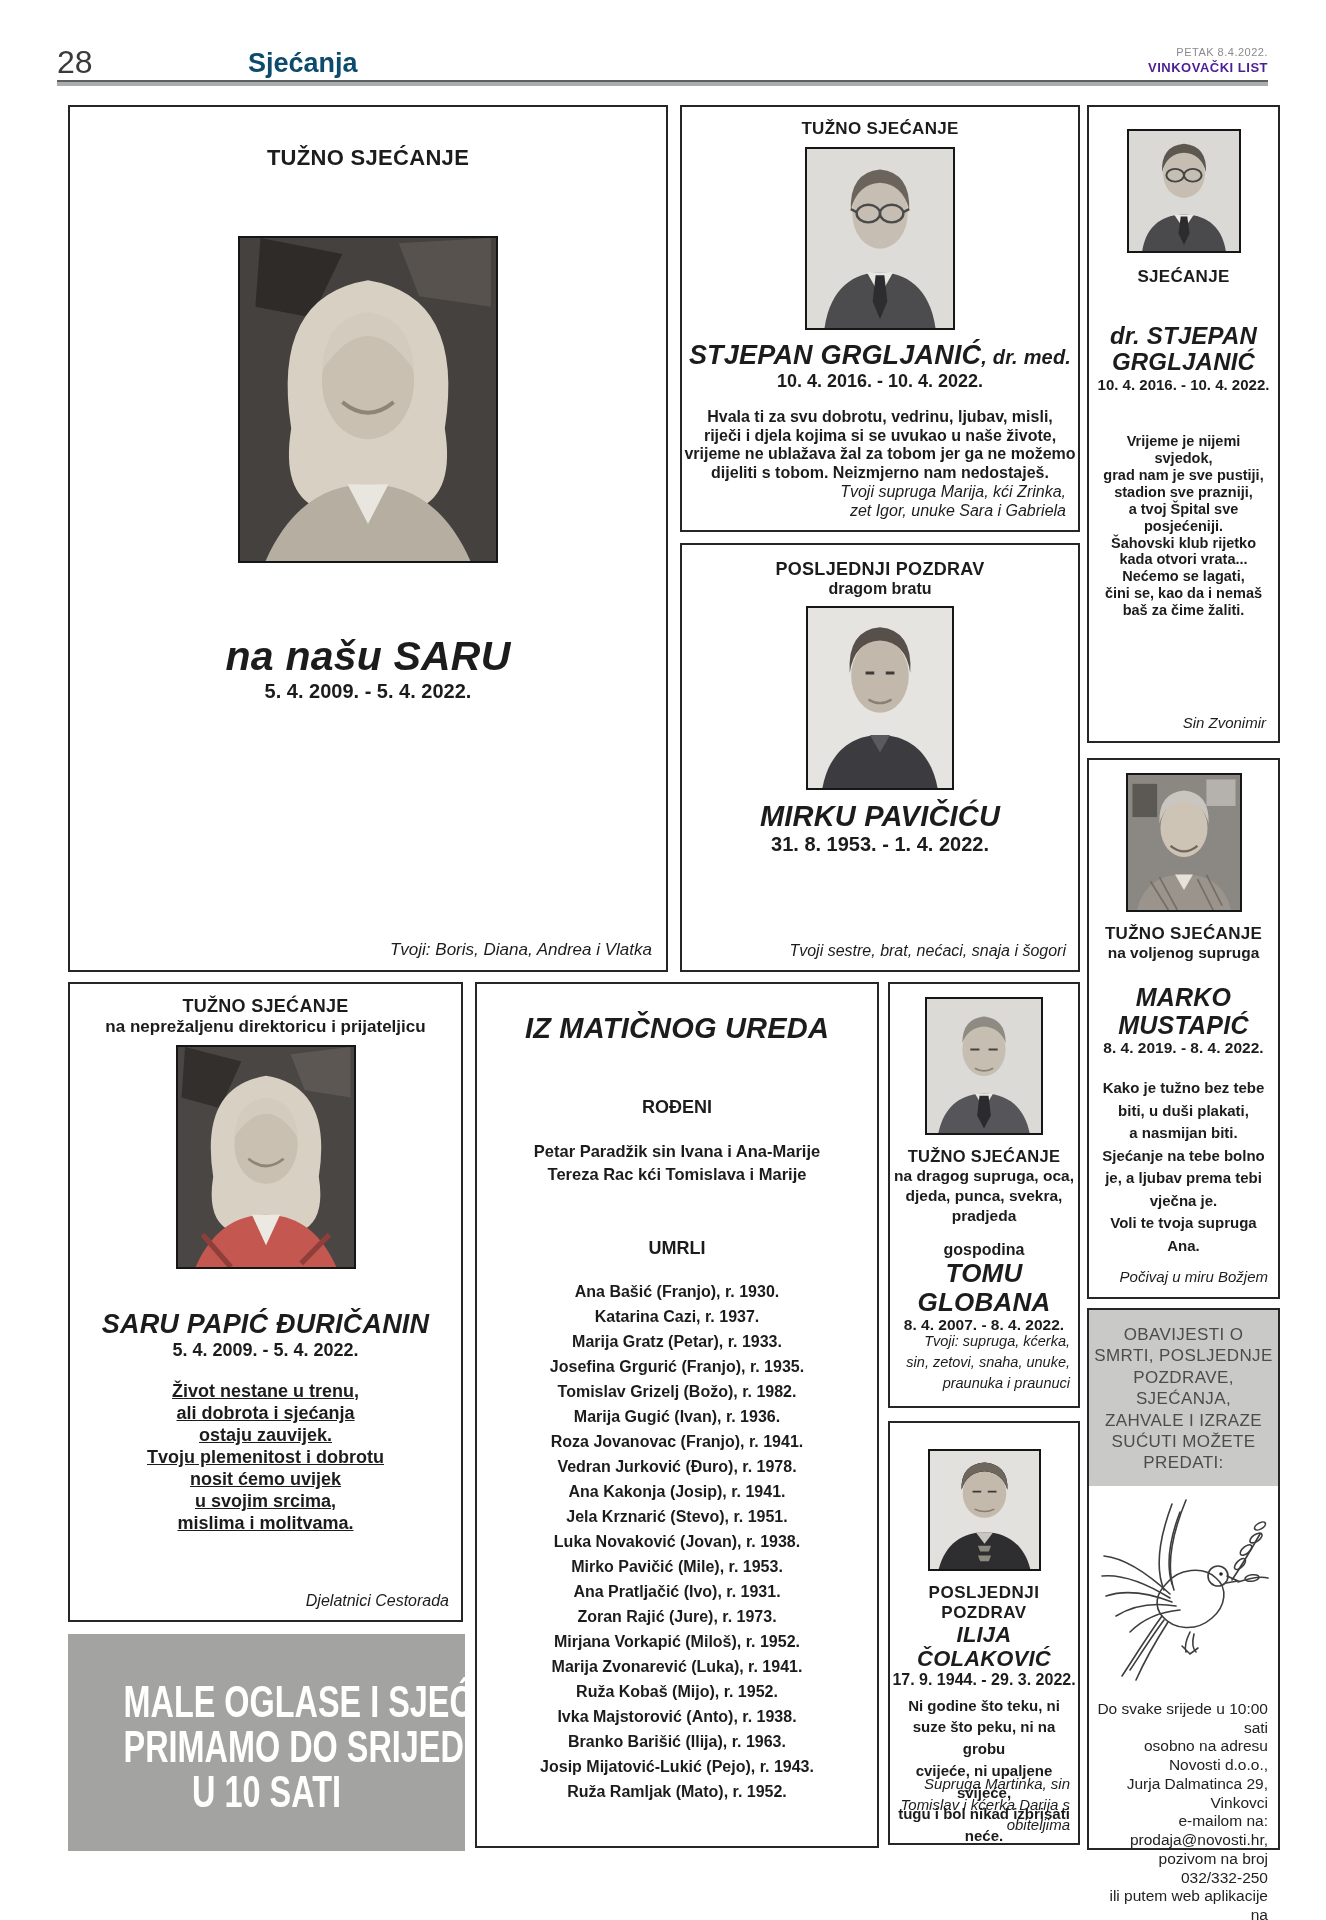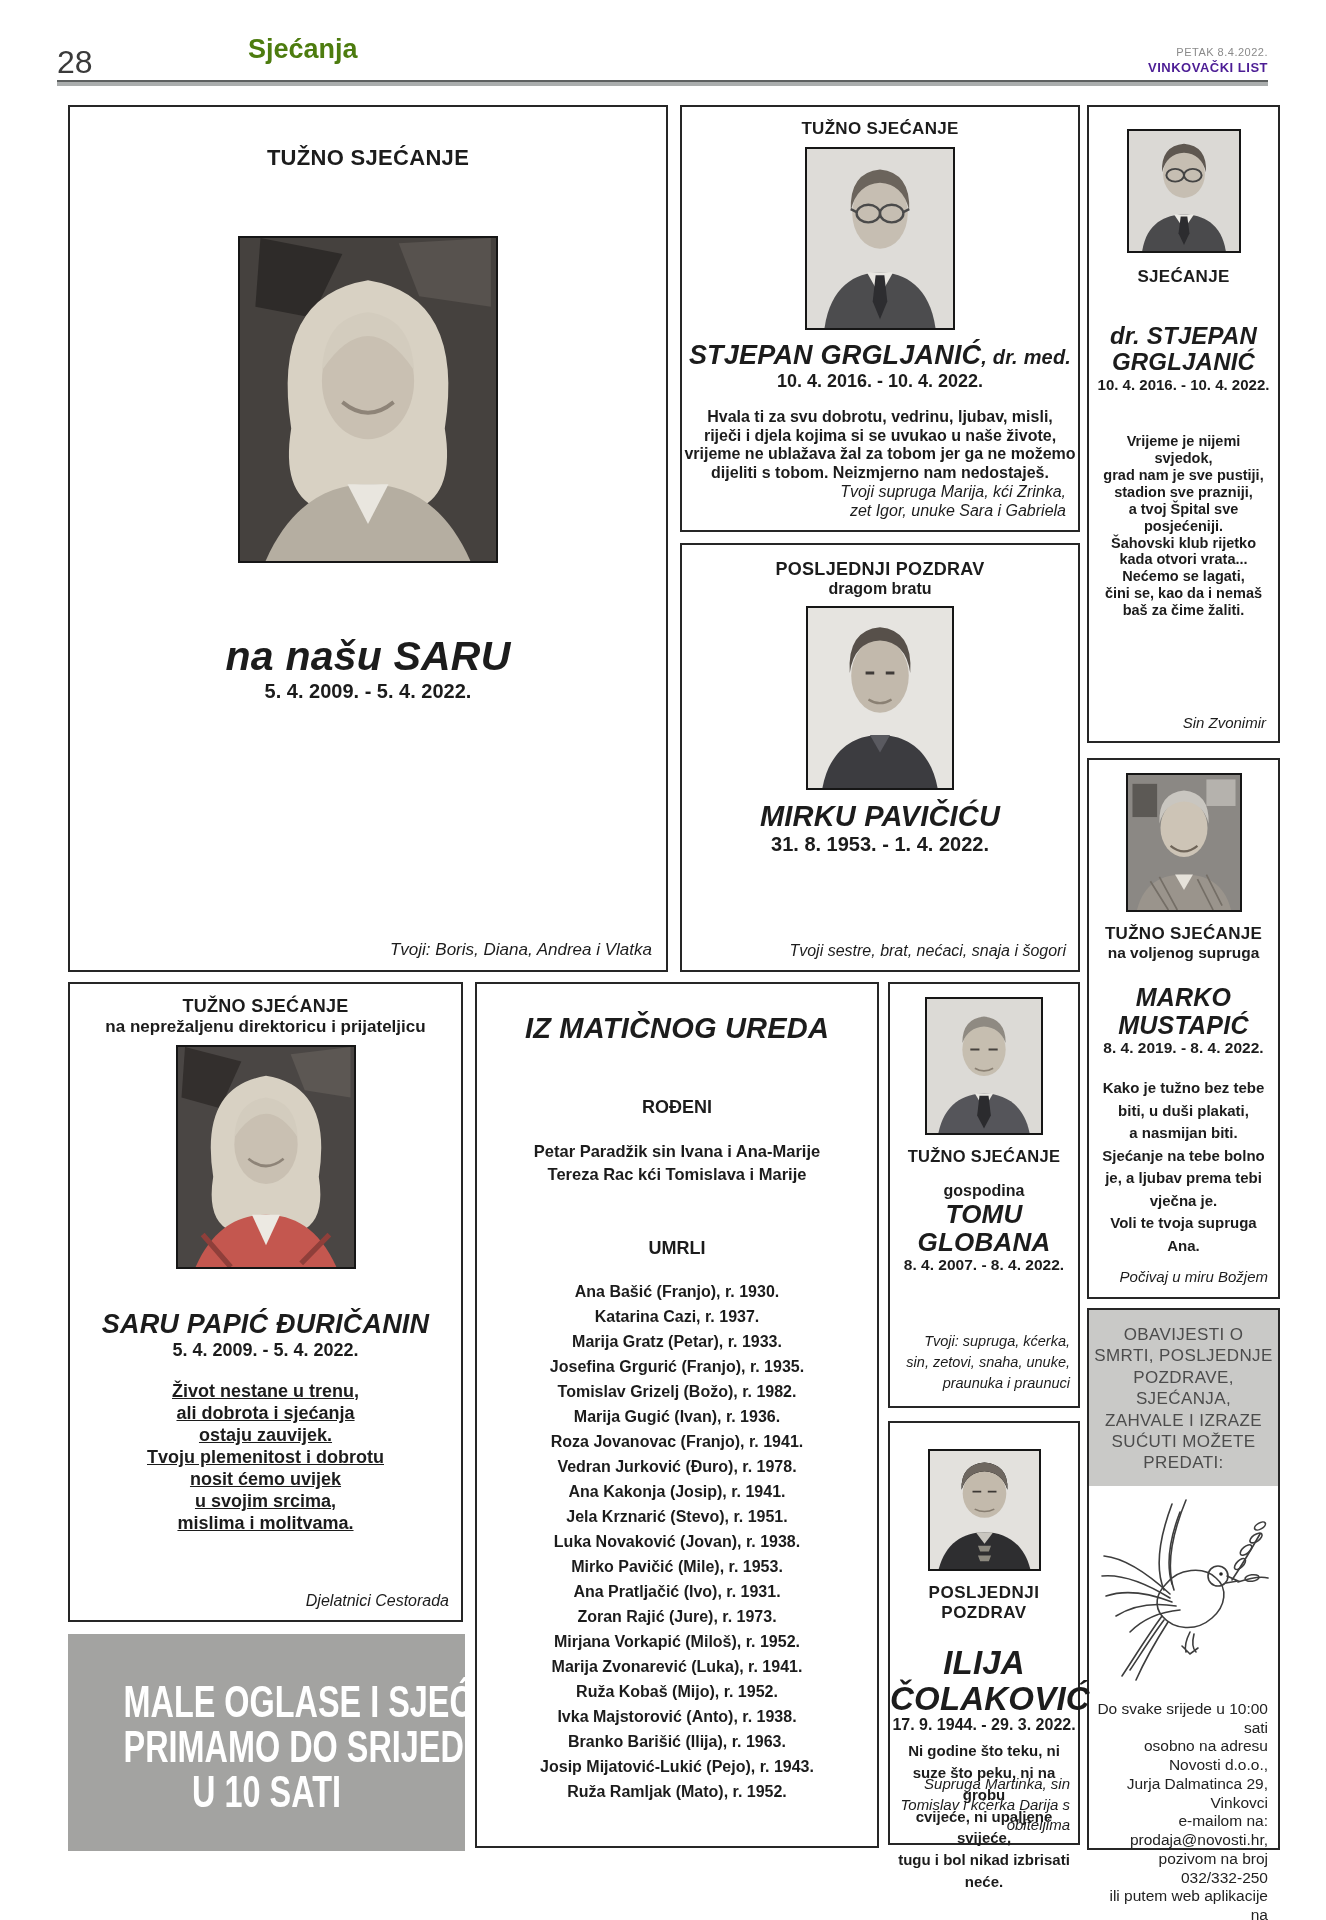--- a/index.html
+++ b/index.html
@@ -1,20 +1,20 @@
 <!DOCTYPE html>
 <html><head>
 <meta charset="utf-8">
 <style>
   html,body{margin:0;padding:0;background:#e9e9e9;}
   #page{position:relative;width:1326px;height:1920px;background:#ffffff;margin:0 auto;
         font-family:"Liberation Sans","DejaVu Sans",sans-serif;color:#1c1c1c;overflow:hidden;}
   
   .pagenum{position:absolute;left:57px;top:44px;font-size:32px;color:#3a3a3a;font-weight:400;}
-  .section-title{position:absolute;left:248px;top:34px;font-size:27px;font-weight:700;color:#4d7c0f;}
+  .section-title{position:absolute;left:248px;top:48px;font-size:27px;font-weight:700;color:#0c4a6e;}
   .masthead{position:absolute;right:58px;top:46px;text-align:right;line-height:1.25;}
   .masthead .date{font-size:11px;color:#8a8a8a;letter-spacing:.5px;}
   .masthead .pub{font-size:13px;font-weight:700;color:#4c1d95;letter-spacing:.5px;}
   .header-rule{position:absolute;left:57px;right:58px;top:80px;height:4px;background:#aaadad;border-top:2px solid #5c5f5f;}
   
   .box{position:absolute;border:2px solid #262626;background:#fff;box-sizing:border-box;text-align:center;}
   .b{font-weight:700;}
   .pre{white-space:pre-line;}
   .foot{position:absolute;font-weight:400;font-style:italic;white-space:pre-line;}
   .photo{margin:0 auto;border:2px solid #161616;box-sizing:border-box;overflow:hidden;}
@@ -296,20 +296,23 @@
         <ellipse cx="50" cy="46" rx="19" ry="24" fill="#c6beb0"></ellipse>
         <path d="M31,40 Q31,18 50,16 Q69,18 69,40 Q64,26 50,25 Q36,26 31,40 Z" fill="#8f8a82"></path>
         <path d="M38,46 L46,46 M54,46 L62,46" stroke="#46423e" stroke-width="2"></path>
         <path d="M42,63 Q50,68 58,63" stroke="#8a8073" stroke-width="1.5" fill="none"></path>
         <path d="M10,122 C15,96 32,86 50,86 C68,86 85,96 90,122 Z" fill="#55555a"></path>
         <path d="M42,86 L50,100 L58,86 Z" fill="#eae8e3"></path>
         <path d="M46,88 L54,88 L56,106 L50,118 L44,106 Z" fill="#2b2b2e"></path>
       </svg>
     </div>
     <div class="t-small" style="margin-top:12px;font-size:16.5px;">TUŽNO SJEĆANJE</div>
+    <div class="b pre" style="font-size:15.5px;line-height:1.28;">na dragog supruga, oca,
+djeda, punca, svekra,
+pradjeda</div>
     <div class="b" style="margin-top:16px;font-size:16px;">gospodina</div>
     <div class="name-big pre" style="font-size:26px;line-height:1.08;">TOMU
 GLOBANA</div>
     <div class="dates" style="font-size:15.5px;">8. 4. 2007. - 8. 4. 2022.</div>
     <div class="foot" style="right:8px;bottom:12px;font-size:14.5px;line-height:1.45;text-align:right;">Tvoji: supruga, kćerka,
 sin, zetovi, snaha, unuke,
 praunuka i praunuci</div>
   </div>
 
   <div class="box" style="left:888px;top:1421px;width:192px;height:424px;">
@@ -320,21 +323,21 @@
         <path d="M29,40 Q28,14 50,12 Q72,14 71,40 Q66,22 50,21 Q34,22 29,40 Z" fill="#6e6competent"></path>
         <path d="M29,40 Q28,14 50,12 Q72,14 71,40 Q66,22 50,21 Q34,22 29,40 Z" fill="#6e6760"></path>
         <path d="M39,42 L47,42 M53,42 L61,42" stroke="#3c3834" stroke-width="2"></path>
         <path d="M41,60 Q50,65 59,60" stroke="#867c6f" stroke-width="1.5" fill="none"></path>
         <path d="M8,122 C14,96 30,84 50,84 C70,84 86,96 92,122 Z" fill="#2e2e30"></path>
         <path d="M42,84 L50,96 L58,84 Z" fill="#c9c6bf"></path>
         <path d="M44,98 L56,98 L54,104 L46,104 Z M44,108 L56,108 L54,114 L46,114 Z" fill="#8c897f"></path>
       </svg>
     </div>
     <div class="t-small" style="margin-top:12px;font-size:17px;letter-spacing:.5px;">POSLJEDNJI POZDRAV</div>
-    <div class="name-big pre" style="margin-top:22px;font-size:33px;line-height:1.08;">ILIJA
+    <div class="name-big pre" style="font-size:22px;line-height:1.08;">ILIJA
 ČOLAKOVIĆ</div>
     <div class="dates" style="font-size:16px;">17. 9. 1944. - 29. 3. 2022.</div>
     <div class="b pre" style="margin-top:6px;font-size:15px;line-height:1.45;">Ni godine što teku, ni
 suze što peku, ni na grobu
 cvijeće, ni upaljene svijeće,
 tugu i bol nikad izbrisati
 neće.</div>
     <div class="foot" style="right:8px;bottom:8px;font-size:15px;line-height:1.35;text-align:right;">Supruga Martinka, sin
 Tomislav i kćerka Darija s
 obiteljima</div>

